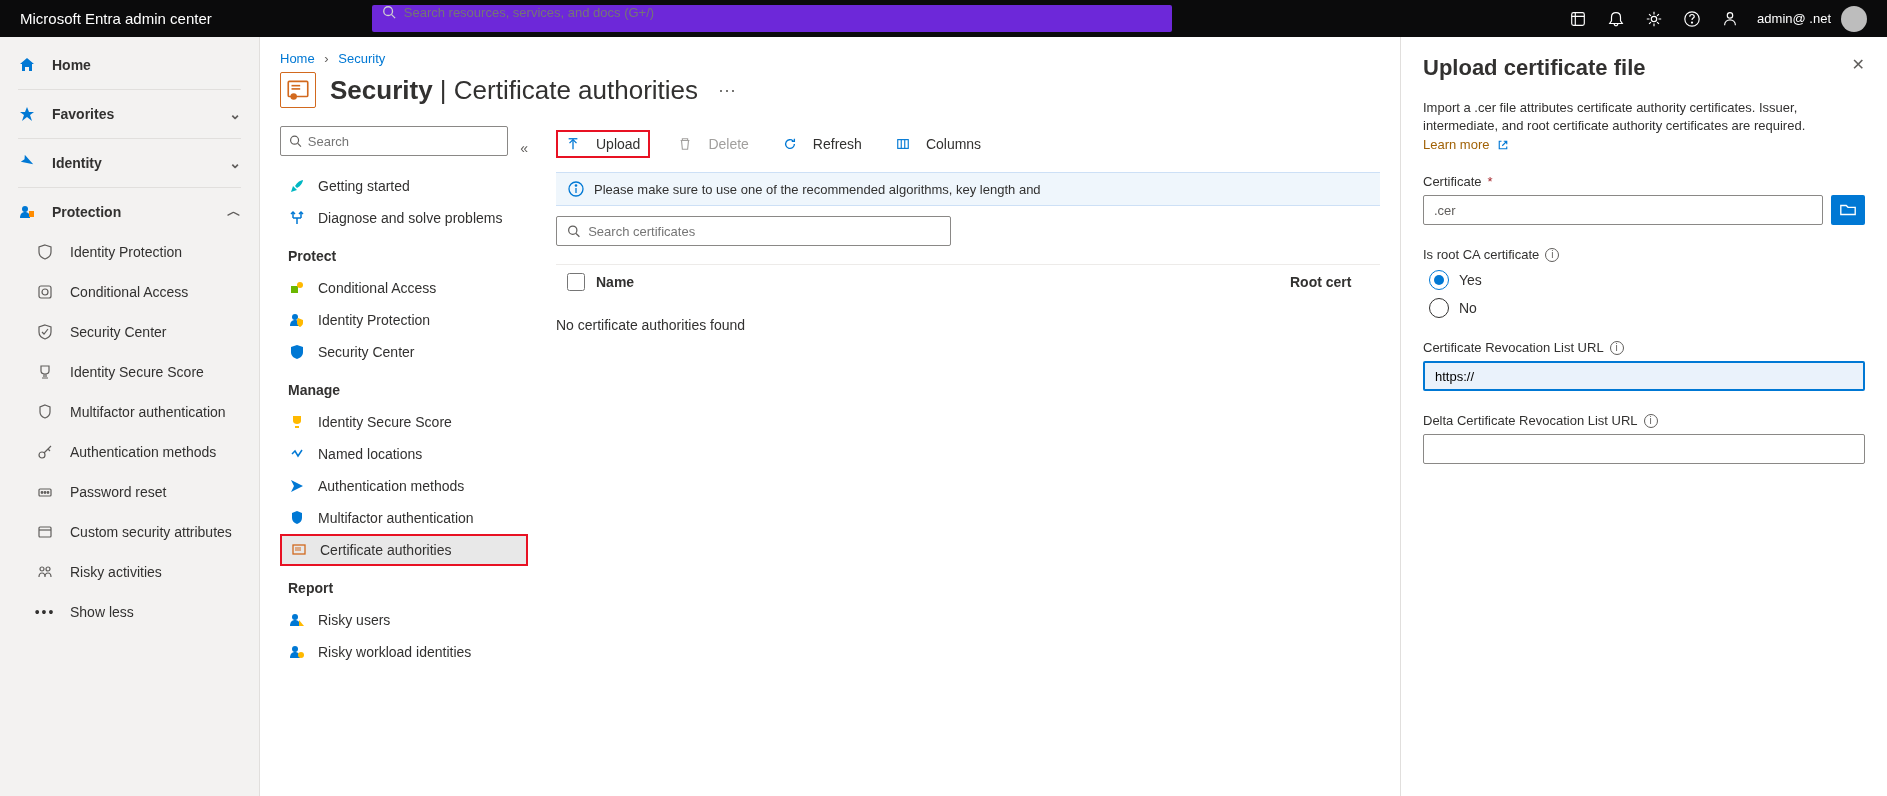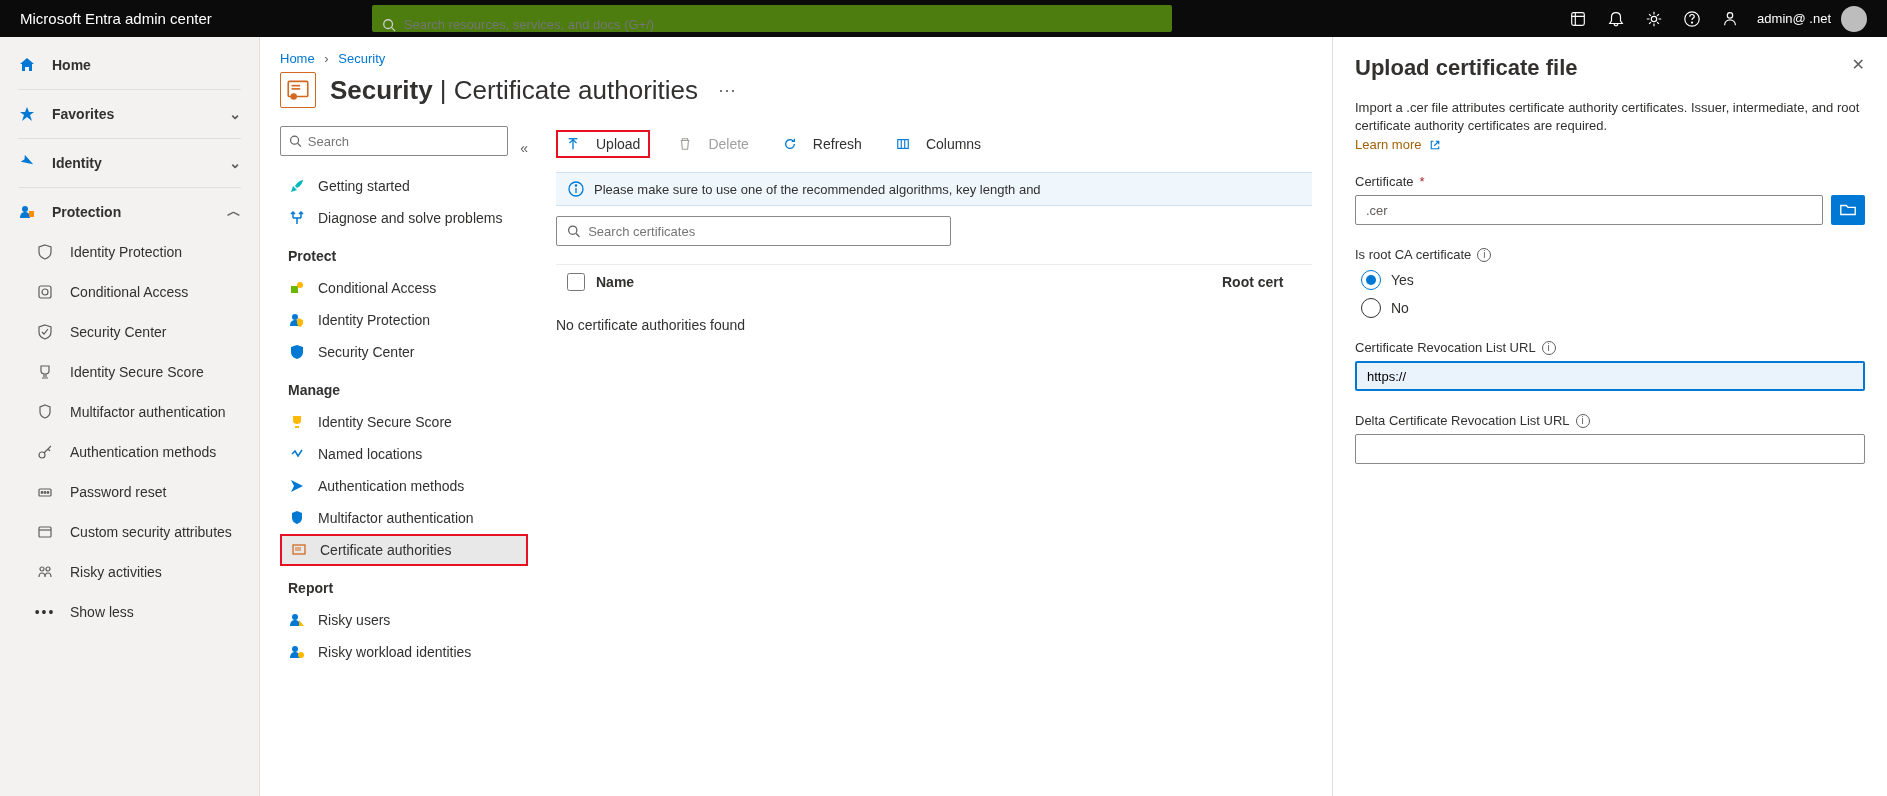--- a/index.html
+++ b/index.html
@@ -1,21 +1,21 @@
 <!DOCTYPE html>
 <html><head>
 <meta charset="utf-8">
 <style>
   * { box-sizing: border-box; margin: 0; padding: 0; font-family: "Segoe UI", -apple-system, sans-serif; }
   body { width: 1887px; height: 796px; overflow: hidden; background: #fff; font-size: 13px; color: #323130; }
 
   
   .topbar { height: 37px; background: #0b0b0c; display: flex; align-items: center; color: #fff; padding: 0 20px; }
   .brand { font-size: 15px; font-weight: 400; margin-right: 160px; white-space: nowrap;}
-  .search-box { flex: 0 0 auto; width: 800px; height: 27px; background: #4d7c0f; border-radius: 2px; display: flex; align-items: flex-end; padding: 0 10px; color: #d0d0d0; }
+  .search-box { flex: 0 0 auto; width: 800px; height: 27px; background: #6d28d9; border-radius: 2px; display: flex; align-items: flex-start; padding: 0 10px; color: #d0d0d0; }
   .search-box input { background: transparent; border: none; outline: none; color: #d0d0d0; font-size: 13px; width: 100%; margin-left: 8px; }
   .topbar-spacer { flex: 1; }
   .topbar-icons { display: flex; align-items: center; gap: 20px; padding-right: 18px; }
   .topbar-icons .ticon { width: 18px; height: 18px; display:flex; align-items:center; justify-content:center; color:#fff; }
   .account { display:flex; align-items:center; gap:10px; font-size:13px; }
   .avatar { width:26px; height:26px; border-radius:50%; background:#bdbdbd; }
 
   
   .columns { display:flex; height: calc(796px - 37px); }
   .sidebar { width: 260px; background:#f3f2f1; border-right:1px solid #e1dfdd; padding-top:8px; overflow:hidden; position:relative;}
@@ -63,21 +63,21 @@
 
   .cert-search { height:30px; border:1px solid #8a8886; border-radius:2px; display:flex; align-items:center; padding:0 10px; width:395px; margin-bottom:18px; color:#605e5c;}
   .cert-search input { border:none; outline:none; width:100%; margin-left:8px; font-size:13px;}
   .table-head { display:flex; align-items:center; font-weight:600; font-size:14px; padding:8px 0; border-top:1px solid #edebe9;}
   .table-head .cb { width:40px; display:flex; justify-content:center;}
   .table-head .col-name { flex:1; }
   .table-head .col-root { width:90px; text-align:left;}
   .empty { font-size:14px; color:#323130; padding-top:18px;}
 
   
-  .flyout { width:555px; border-left:1px solid #e1dfdd; padding:18px 22px; overflow:auto; }
+  .flyout { width:487px; border-left:1px solid #e1dfdd; padding:18px 22px; overflow:auto; }
   .flyout-head { display:flex; align-items:flex-start; }
   .flyout-title { font-size:22px; font-weight:600; flex:1; }
   .flyout-close { color:#605e5c; font-size:16px; cursor:pointer; }
   .flyout-desc { font-size:13px; color:#323130; margin-top:18px; line-height:1.4;}
   .learn-link { color:#a16207; font-size:13px; display:inline-flex; align-items:center; gap:8px; margin-top:2px; cursor:pointer;}
   .form-label { font-size:13px; margin-top:22px; margin-bottom:6px; display:flex; align-items:center; gap:6px;}
   .req { color:#a4262c; }
   .info-dot { width:14px; height:14px; border:1px solid #605e5c; border-radius:50%; display:inline-flex; align-items:center; justify-content:center; font-size:10px; color:#605e5c;}
   .cert-row { display:flex; gap:8px; }
   .cert-input { flex:1; height:30px; border:1px solid #8a8886; border-radius:2px; padding:0 10px; font-size:13px; color:#605e5c; display:flex; align-items:center;}

